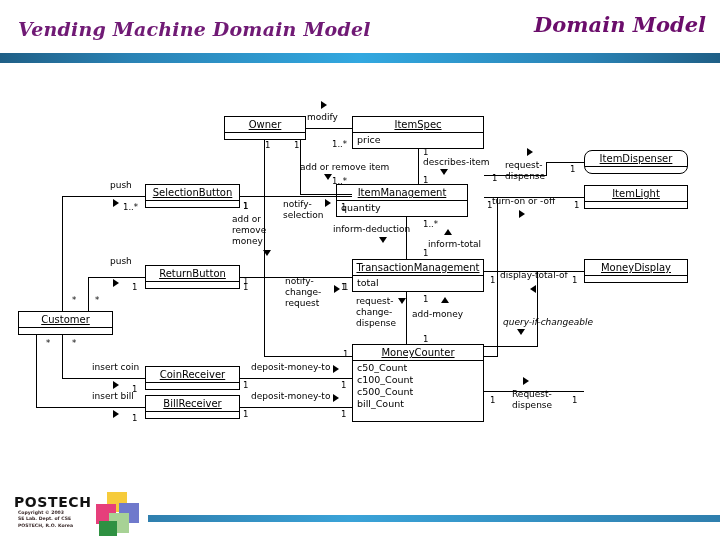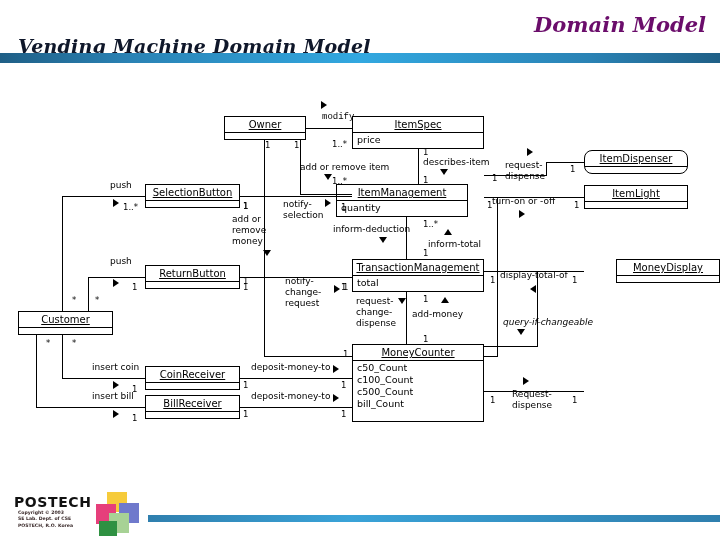--- a/index.html
+++ b/index.html
@@ -7,22 +7,22 @@
     width:720px;height:540px;background:#ffffff;overflow:hidden;
     font-family:"DejaVu Sans","Liberation Sans",sans-serif;
     -webkit-font-smoothing:none;
   }
   #slide{position:relative;width:720px;height:540px;}
 
   
   .hdr-title{
     position:absolute;left:18px;top:18px;
     font-family:"DejaVu Serif","Liberation Serif",serif;
-    font-weight:bold;font-style:italic;font-size:19px;color:#0f172a;
-    white-space:nowrap;letter-spacing:.2px;margin-top:17px;
+    font-weight:bold;font-style:italic;font-size:19px;color:#701a75;
+    white-space:nowrap;letter-spacing:.2px;
   }
   .hdr-right{
     position:absolute;right:14px;top:12px;
     font-family:"DejaVu Serif","Liberation Serif",serif;
     font-weight:bold;font-style:italic;font-size:21px;color:#6b0d6b;
     white-space:nowrap;
   }
   .hdr-rule{
     position:absolute;left:0;top:53px;width:720px;height:10px;
     background:linear-gradient(to right,#1f5f86 0%,#2a82b4 18%,#32a8e0 50%,#2a82b4 82%,#1f5f86 100%);
@@ -152,21 +152,21 @@
     <div class="sep"></div>
     <div class="attrs"></div>
   </div>
 
   <div class="cls empty" style="left:584px;top:185px;width:104px;height:24px;">
     <div class="cname">ItemLight</div>
     <div class="sep"></div>
     <div class="attrs"></div>
   </div>
 
-  <div class="cls empty" style="left:584px;top:259px;width:104px;height:24px;margin-left:32px;">
+  <div class="cls empty" style="left:584px;top:259px;width:104px;height:24px;">
     <div class="cname">MoneyDisplay</div>
     <div class="sep"></div>
     <div class="attrs"></div>
   </div>
 
 
   <div class="ln lh" style="left:306px;top:128px;width:46px;"></div>
 
   <div class="ln lv" style="left:300px;top:140px;height:54px;"></div>
   <div class="ln lh" style="left:300px;top:194px;width:52px;"></div>
@@ -209,21 +209,21 @@
 
   <div class="ln lh" style="left:484px;top:271px;width:100px;"></div>
   <div class="ln lv" style="left:537px;top:271px;height:75px;"></div>
   <div class="ln lh" style="left:484px;top:346px;width:54px;"></div>
 
   <div class="ln lv" style="left:406px;top:292px;height:52px;"></div>
   <div class="ln lv" style="left:352px;top:292px;height:0px;"></div>
 
   <div class="ln lh" style="left:484px;top:391px;width:100px;"></div>
 
-  <div class="lbl" style="left:322px;top:112px;font-family:Liberation Mono, monospace;">modify</div>
+  <div class="lbl" style="left:307px;top:112px;">modify</div>
   <div class="ar ar-r" style="left:321px;top:101px;"></div>
   <div class="mult" style="left:265px;top:141px;">1</div>
   <div class="mult" style="left:332px;top:140px;">1..*</div>
 
   <div class="lbl" style="left:300px;top:162px;">add or remove item</div>
   <div class="ar ar-d" style="left:324px;top:174px;"></div>
   <div class="mult" style="left:294px;top:141px;">1</div>
   <div class="mult" style="left:332px;top:177px;">1..*</div>
 
   <div class="lbl w" style="left:232px;top:214px;width:40px;line-height:11px;">add or remove money</div>

